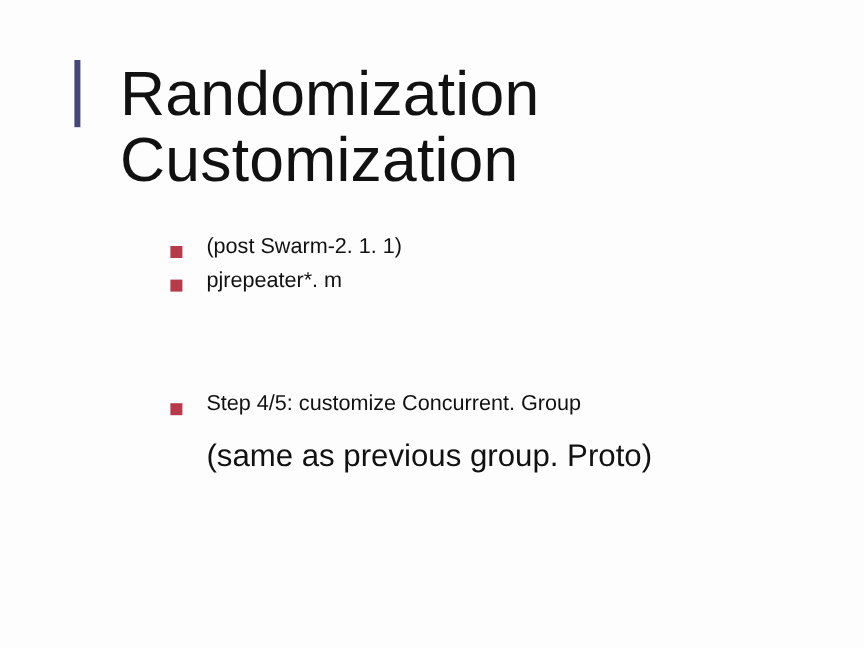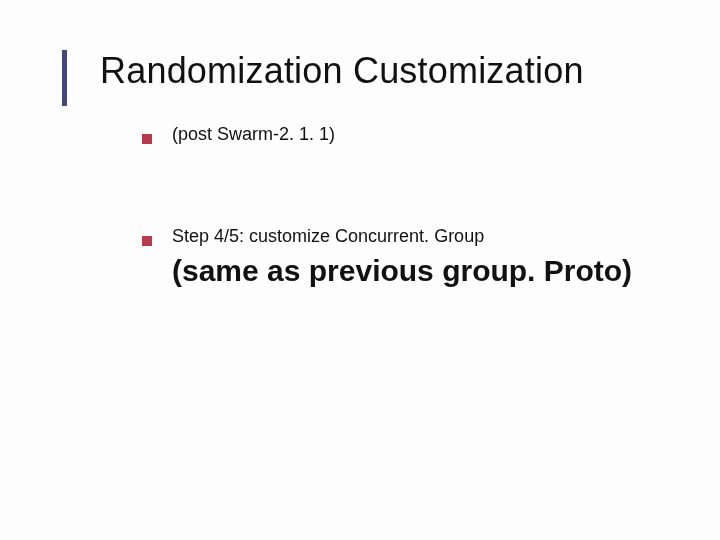--- a/index.html
+++ b/index.html
@@ -1,42 +1,46 @@
 <!DOCTYPE html>
 <html><head>
   <meta charset="utf-8">
   <style>
     * { margin: 0; padding: 0; box-sizing: border-box; }
     html, body { width: 720px; height: 540px; background: #fdfdfd; font-family: Arial, Helvetica, sans-serif; color: #111; }
     .slide { position: relative; width: 720px; height: 540px; padding: 52px 40px 40px 100px; }
     .accent-bar { position: absolute; left: 62px; top: 50px; width: 5px; height: 56px; background: #43477a; }
-    .title { font-size: 36px; font-weight: 400; letter-spacing: 0.2px; line-height: 1.05; margin-left: 0; }
+    .title { font-size: 52px; font-weight: 400; letter-spacing: 0.2px; line-height: 1.05; margin-left: 0; }
     .content { margin-top: 32px; padding-left: 42px; }
     ul.block { list-style: none; margin: 0; padding: 0; }
     ul.block + ul.block { margin-top: 78px; }
     li.item { display: flex; align-items: flex-start; gap: 20px; font-size: 18px; line-height: 1.35; }
     li.item + li.item { margin-top: 4px; }
     .bullet { flex: 0 0 auto; width: 10px; height: 10px; background: #b63a4a; margin-top: 12px; }
     .text { flex: 1; }
-    .continuation { display: flex; gap: 20px; font-size: 30px; line-height: 1.35; margin-top: 3px; font-weight: bold; }
+    .continuation { display: flex; gap: 20px; font-size: 26px; line-height: 1.35; margin-top: 14px; }
     .continuation .spacer { flex: 0 0 auto; width: 10px; height: 1px; }
   </style>
 </head>
 <body>
 
 <div class="slide">
   <div class="accent-bar"></div>
   <h1 class="title">Randomization Customization</h1>
 
   <div class="content">
 
     <ul class="block">
       <li class="item">
         <span class="bullet"></span>
         <span class="text">(post Swarm-2. 1. 1)</span>
+      </li>
+      <li class="item">
+        <span class="bullet"></span>
+        <span class="text">pjrepeater*. m</span>
       </li>
     </ul>
 
     <ul class="block">
       <li class="item">
         <span class="bullet"></span>
         <span class="text">Step 4/5: customize Concurrent. Group</span>
       </li>
       <li class="continuation">
         <span class="spacer"></span>

